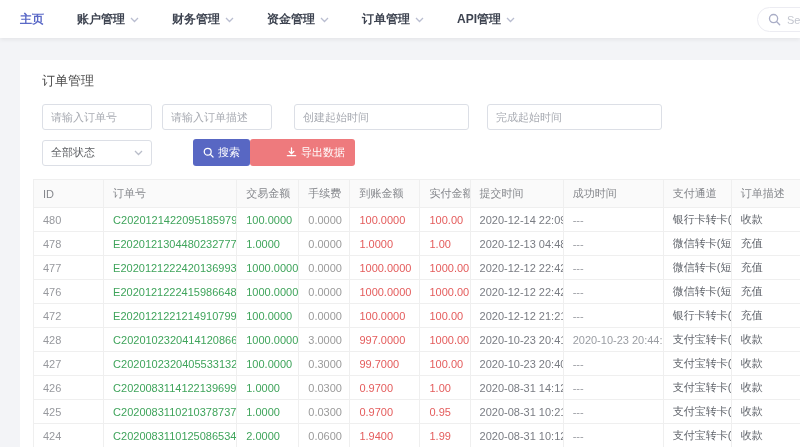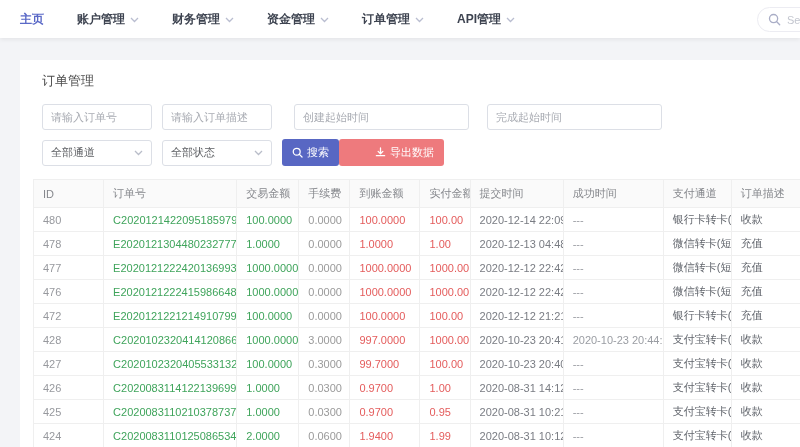--- a/index.html
+++ b/index.html
@@ -42,21 +42,21 @@
   }
   .f-input::placeholder{color:#a8abb2;opacity:1;}
   .w1{width:110px;margin-right:10px;}
   .w2{width:175px;margin-right:6px;margin-left:12px;}
   .f-select{display:flex;align-items:center;justify-content:space-between;cursor:pointer;}
   .btn{
     height:27px;border:none;border-radius:3px;color:#fff;font-size:11px;
     display:flex;align-items:center;gap:4px;padding:0 10px;cursor:pointer;
     font-family:"Liberation Sans","DejaVu Sans",sans-serif;
   }
-  .btn-search{background:var(--btnblue);margin-left:0;}
+  .btn-search{background:var(--btnblue);margin-left:31px;}
   .btn-export{background:var(--btnpink);margin-left:0;padding-left:36px;}
   
   table.orders{
     border-collapse:collapse;table-layout:fixed;width:769px;
     margin:13px 0 0 13px;border:1px solid #e6e6e6;font-size:11px;
   }
   .orders th,.orders td{
     border:1px solid #efefef;text-align:left;padding:0 9px;
     white-space:nowrap;overflow:hidden;height:24px;
   }
@@ -127,26 +127,20 @@
 
   <div class="filter-row">
     <input class="f-input w1" placeholder="请输入订单号" style="">
     <input class="f-input w1" placeholder="请输入订单描述" style="">
     <input class="f-input w2" placeholder="创建起始时间" style="">
     <input class="f-input w2" placeholder="完成起始时间" style="">
   </div>
 
   <div class="filter-row">
     <div class="f-select w1">
-      <span>全部通道</span>
-      <svg width="9" height="6" viewBox="0 0 9 6">
-          <path d="M1 1l3.5 3.5L8 1" fill="none" stroke="#b9bdc9" stroke-width="1.3"></path>
-        </svg>
-    </div>
-    <div class="f-select w1">
       <span>全部状态</span>
       <svg width="9" height="6" viewBox="0 0 9 6">
           <path d="M1 1l3.5 3.5L8 1" fill="none" stroke="#b9bdc9" stroke-width="1.3"></path>
         </svg>
     </div>
     <button class="btn btn-search">
       <svg width="11" height="11" viewBox="0 0 14 14">
         <circle cx="6" cy="6" r="4.4" fill="none" stroke="#fff" stroke-width="1.6"></circle>
         <path d="M9.4 9.4L12.8 12.8" stroke="#fff" stroke-width="1.6" stroke-linecap="round"></path>
       </svg>

